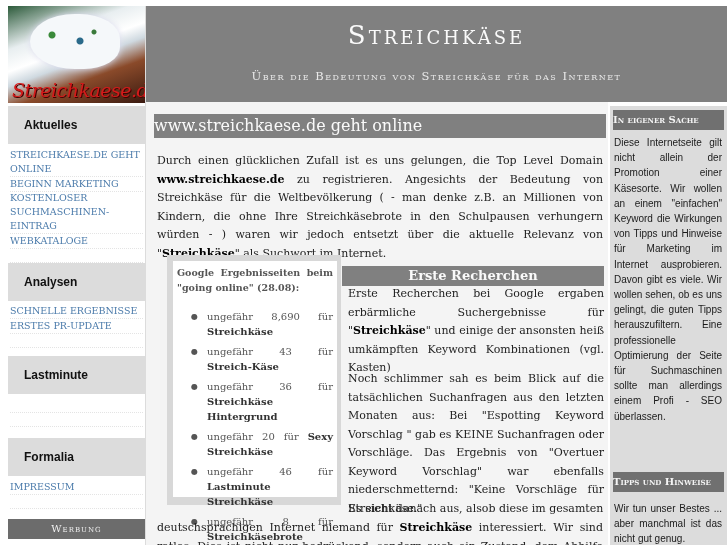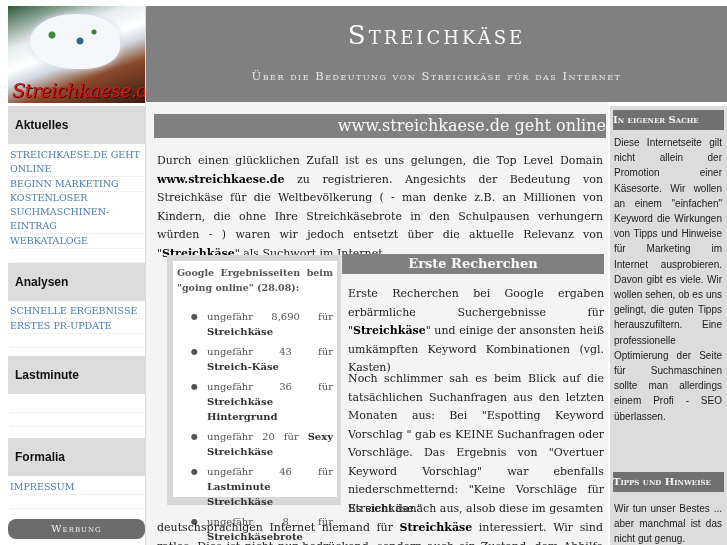--- a/index.html
+++ b/index.html
@@ -2,31 +2,31 @@
 <html><head>
 <meta charset="utf-8">
 <style>
   html, body { margin:0; padding:0; }
   body { width:727px; height:545px; overflow:hidden; background:#ffffff; font-family:"DejaVu Serif", serif; position:relative; }
   #left { position:absolute; left:8px; top:6px; width:137px; height:539px; background:#ffffff; border-right:1px solid #dcdcdc; }
   #logo { position:absolute; left:0; top:0; width:137px; height:97px; background:linear-gradient(160deg,#2c5a3a 0%,#e8eef0 30%,#ffffff 45%,#cfd9e0 55%,#8a4a2a 70%,#3a1a10 100%); overflow:hidden; }
   #logo .blob { position:absolute; left:22px; top:8px; width:90px; height:55px; background:#f5f8fa; border-radius:50% 45% 40% 50%; box-shadow:0 0 6px #dde; }
   #logo .dots { position:absolute; left:30px; top:20px; width:70px; height:30px; background:radial-gradient(circle at 20% 30%, #3a8a3a 3px, transparent 4px), radial-gradient(circle at 60% 50%, #2a6a8a 3px, transparent 4px), radial-gradient(circle at 80% 20%, #3a7a3a 2px, transparent 3px); }
   #logo .logo-text { position:absolute; left:4px; bottom:2px; font-family:"DejaVu Serif", serif; font-style:italic; color:#d41a1a; font-size:19px; letter-spacing:-0.5px; text-shadow:1px 1px 0 #400; }
-  .side-heading { position:absolute; left:0; width:137px; height:38px; background:#dcdcdc; font-family:"Liberation Sans", sans-serif; font-weight:bold; font-size:12px; color:#111; box-sizing:border-box; padding-left:7px; line-height:38px; }
+  .side-heading { position:absolute; left:0; width:137px; height:38px; background:#dcdcdc; font-family:"Liberation Sans", sans-serif; font-weight:bold; font-size:12px; color:#111; box-sizing:border-box; padding-left:16px; line-height:38px; }
   .side-link { position:absolute; left:2px; width:133px; font-family:"DejaVu Serif", serif; font-size:9.5px; color:#4a7aaa; text-transform:uppercase; line-height:14px; border-bottom:1px dotted #e4e4e4; }
   .side-empty { position:absolute; left:2px; width:133px; height:13px; border-bottom:1px dotted #e4e4e4; }
-  #werbung { position:absolute; left:0; top:513px; width:137px; height:20px; background:#6c6c6c; color:#f0f0f0; font-family:"DejaVu Serif", serif; font-size:10px; font-variant:small-caps; text-align:center; line-height:20px; letter-spacing:1px;border-radius:8px; }
+  #werbung { position:absolute; left:0; top:513px; width:137px; height:20px; background:#6c6c6c; color:#f0f0f0; font-family:"DejaVu Serif", serif; font-size:10px; font-variant:small-caps; text-align:center; line-height:20px; letter-spacing:1px; }
 
   #header { position:absolute; left:146px; top:6px; width:581px; height:96px; background:#808080; text-align:center; color:#fafafa; }
   #site-title { position:absolute; left:0; right:0; top:14px; font-family:"DejaVu Serif", serif; font-size:26px; font-variant:small-caps; letter-spacing:3px; }
   #site-subtitle { position:absolute; left:0; right:0; top:63px; font-family:"DejaVu Serif", serif; font-size:11.5px; font-variant:small-caps; letter-spacing:1.5px; color:#e8e8e8; }
 
   #main { position:absolute; left:146px; top:102px; width:462px; height:443px; background:#f4f4f4; }
-  #main-title { position:absolute; left:8px; top:12px; width:452px; height:24px; background:#808080; color:#fafafa; font-family:"DejaVu Serif", serif; font-size:16px; text-align:right; line-height:24px; }
+  #main-title { position:absolute; left:8px; top:12px; width:452px; height:24px; background:#808080; color:#fafafa; font-family:"DejaVu Serif", serif; font-size:16px; text-align:left; line-height:24px; }
   .para { position:absolute; font-family:"DejaVu Serif", serif; font-size:11px; color:#222; line-height:18.5px; text-align:justify; }
   .para b { color:#000; }
 
   #kasten { position:absolute; left:21px; top:253px; width:174px; height:250px; background:#d8d8d8; }
   #kasten-inner { position:absolute; left:6px; top:6px; width:164px; height:236px; background:#ffffff; }
   #kasten-title { position:absolute; left:4px; top:4px; width:156px; font-family:"DejaVu Serif", serif; font-size:9.5px; font-weight:bold; color:#555; line-height:15px; text-align:justify; }
   #kasten-list { position:absolute; left:10px; top:48px; width:150px; margin:0; padding:0; list-style:none; }
   #kasten-list li { position:relative; padding-left:24px; font-family:"DejaVu Serif", serif; font-size:10px; color:#555; line-height:15px; margin-bottom:5px; text-align:justify; }
   #kasten-list li::before { content:"\25CF"; position:absolute; left:8px; top:0; font-size:8px; color:#555; }
   #kasten-list li b { color:#333; }
@@ -89,21 +89,21 @@
         <li><span>ungefähr 43 für </span><b>Streich-Käse</b></li>
         <li><span>ungefähr 36 für </span><b>Streichkäse Hintergrund</b></li>
         <li><span>ungefähr 20 für </span><b>Sexy Streichkäse</b></li>
         <li><span>ungefähr 46 für </span><b>Lastminute Streichkäse</b></li>
         <li><span>ungefähr 8 für </span><b>Streichkäsebrote</b></li>
 
       </ul>
     </div>
   </div>
 
-  <div id="sec-title" style="top:152px;text-align:center;">Erste Recherchen</div>
+  <div id="sec-title" style="top:164px;text-align:center;">Erste Recherchen</div>
 
   <div class="para" style="left:202px; top:183px; width:256px;"><span>Erste Recherchen bei Google ergaben erbärmliche Suchergebnisse für "</span><b>Streichkäse</b><span>" und einige der ansonsten heiß umkämpften Keyword Kombinationen (vgl. Kasten)</span></div>
 
   <div class="para" style="left:202px; top:268px; width:256px;">Noch schlimmer sah es beim Blick auf die tatsächlichen Suchanfragen aus den letzten Monaten aus: Bei "Espotting Keyword Vorschlag " gab es KEINE Suchanfragen oder Vorschläge. Das Ergebnis von "Overtuer Keyword Vorschlag" war ebenfalls niederschmetternd: "Keine Vorschläge für Streichkäse."</div>
 
   <div class="para" style="left:202px; top:398px; width:256px;">Es sieht danach aus, alsob diese im gesamten</div>
   <div class="para" style="left:11px; top:417px; width:446px;"><span>deutschsprachigen Internet niemand für </span><b>Streichkäse</b><span> interessiert. Wir sind ratlos. Dies ist nicht nur bedrückend, sondern auch ein Zustand, dem Abhilfe geleistet werden sollte.</span></div>
 </div>
 
 <div id="right">

